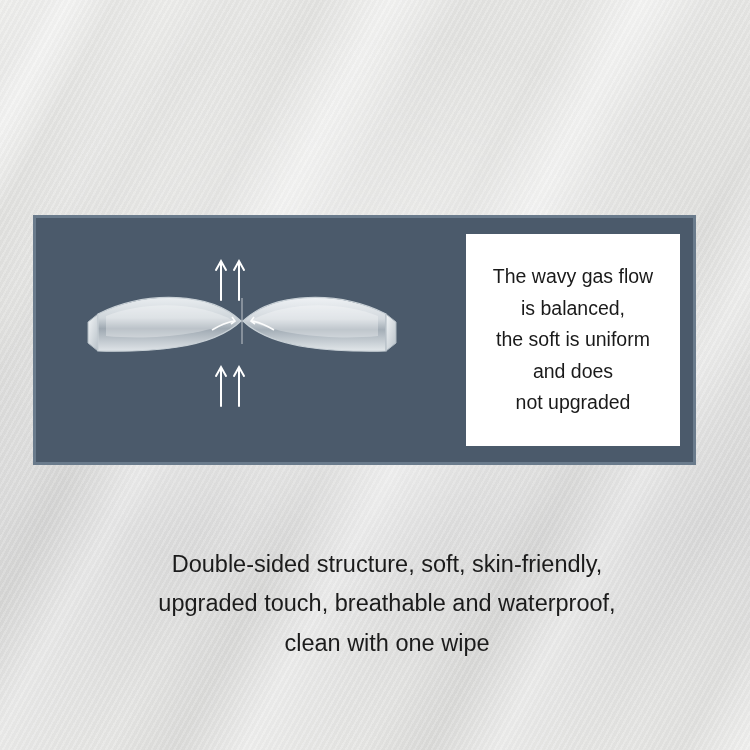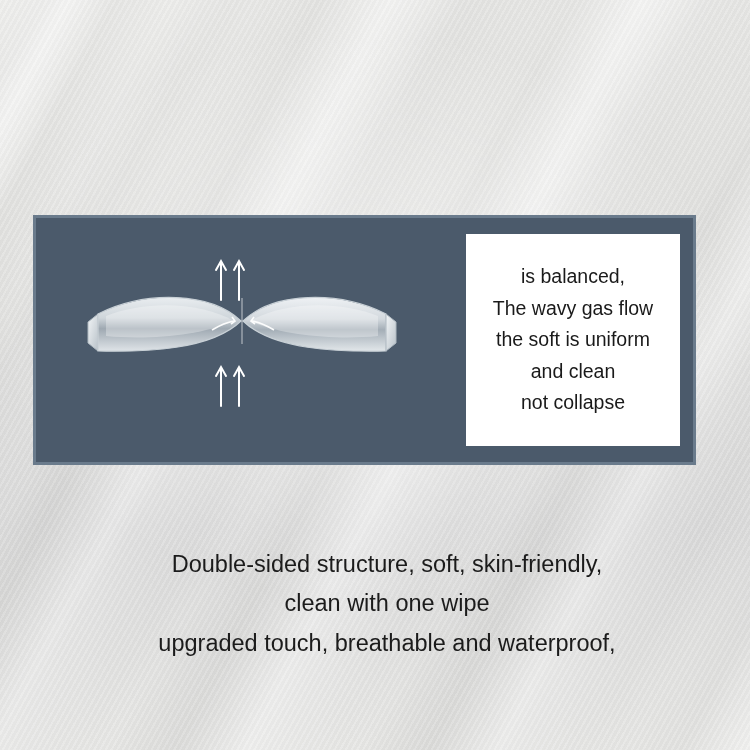--- a/index.html
+++ b/index.html
@@ -187,29 +187,29 @@
           <g stroke="#ffffff" stroke-width="2" fill="none" stroke-linecap="round">
             <path d="M185,188 L185,150"></path>
             <path d="M180,158 L185,149 L190,158"></path>
             <path d="M203,188 L203,150"></path>
             <path d="M198,158 L203,149 L208,158"></path>
           </g>
         </svg>
       </div>
 
       <div class="caption-box">
+        <span>The wavy gas flow</span>
         <span>is balanced,</span>
-        <span>The wavy gas flow</span>
         <span>the soft is uniform</span>
-        <span>and clean</span>
-        <span>not collapse</span>
+        <span>and does</span>
+        <span>not upgraded</span>
       </div>
 
     </div>
   </div>
 
   <div class="bottom-text">
     <span>Double-sided structure, soft, skin-friendly,</span>
+    <span>upgraded touch, breathable and waterproof,</span>
     <span>clean with one wipe</span>
-    <span>upgraded touch, breathable and waterproof,</span>
   </div>
 
 </div>
 
 </body></html>

